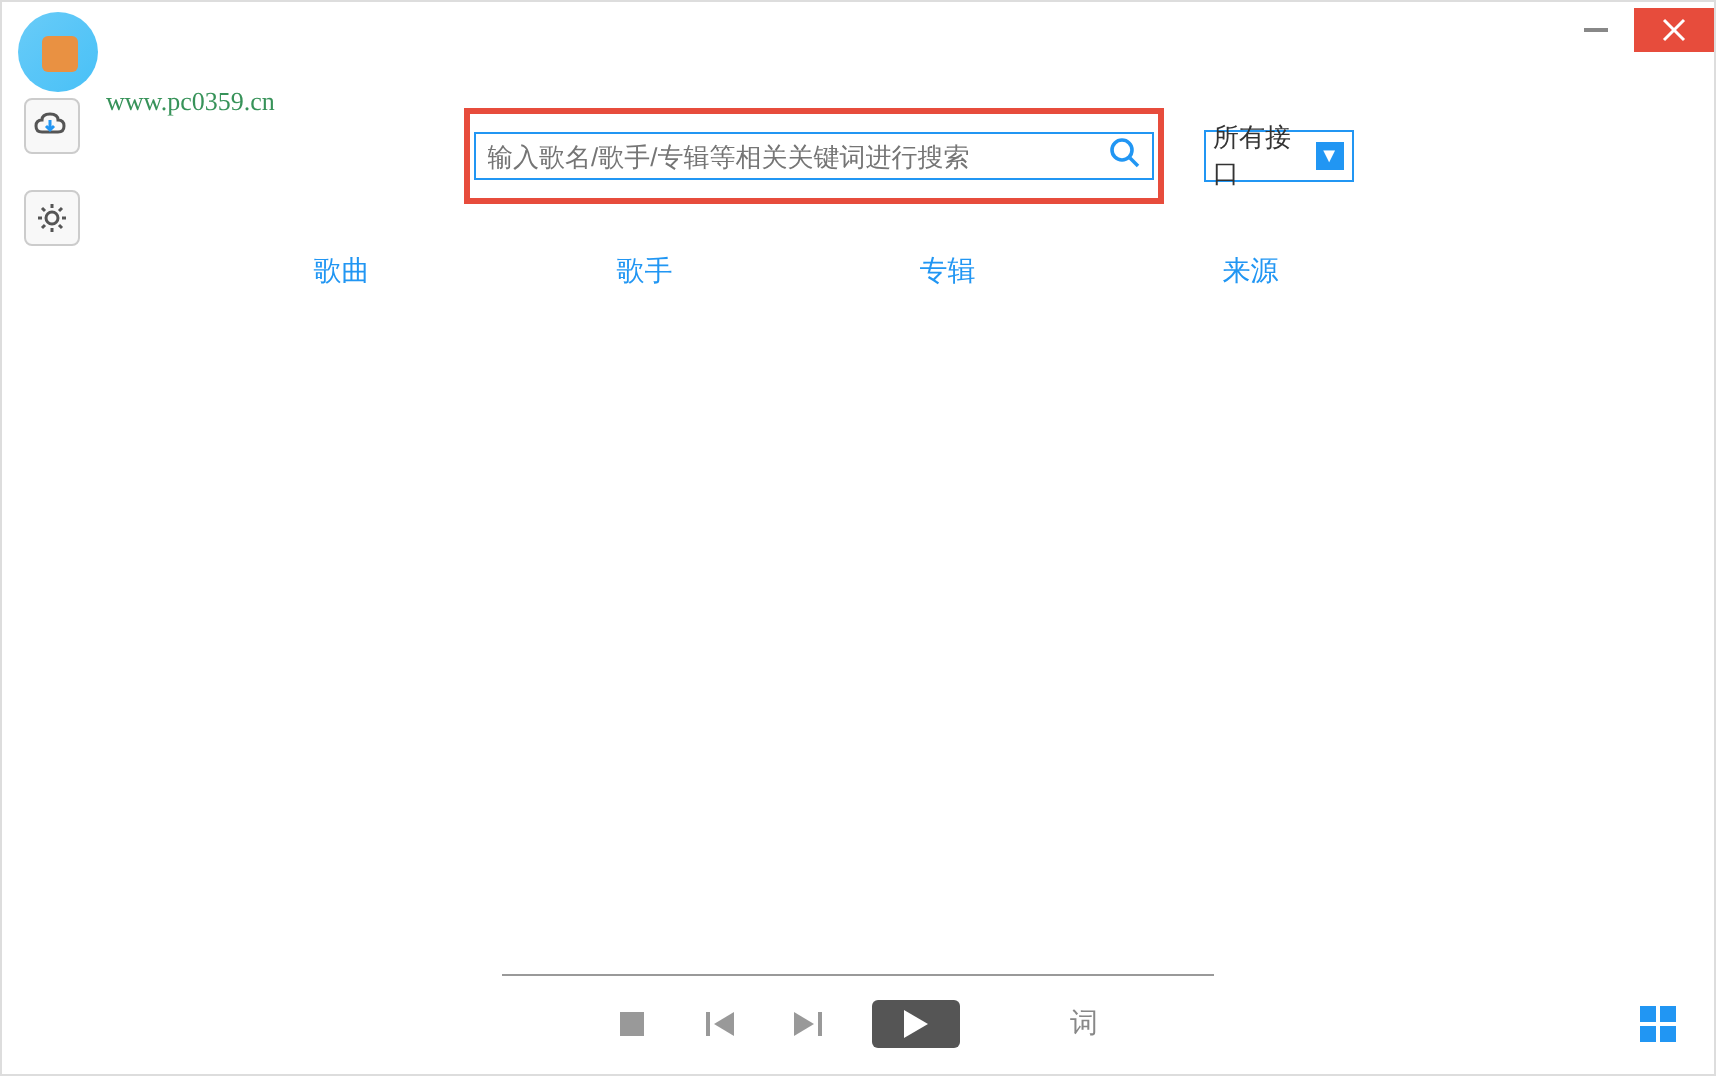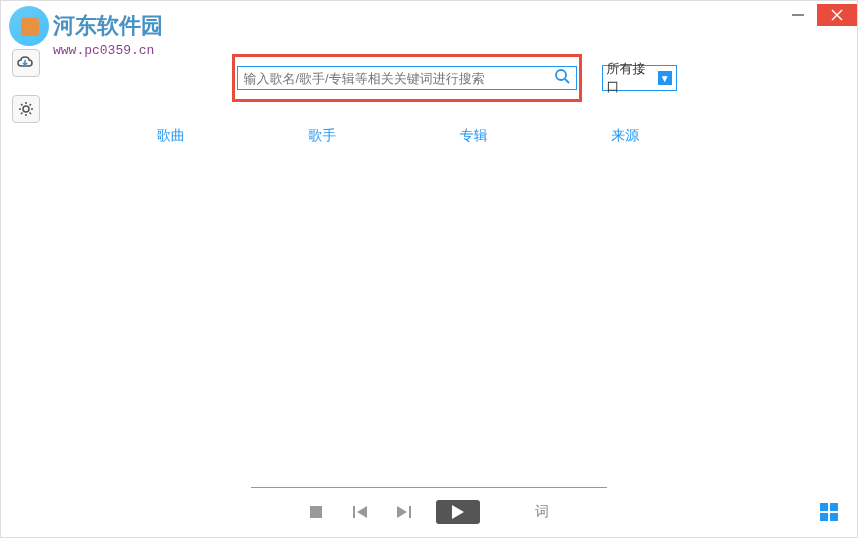--- a/index.html
+++ b/index.html
@@ -45,25 +45,25 @@
       border-radius: 3px;
       top: 12px;
       left: 12px;
     }
     .watermark-text {
       color: #2980b9;
       font-size: 22px;
       font-weight: bold;
     }
     .watermark-url {
-      color: #701a75;
+      color: #15803d;
       font-size: 13px;
       margin-left: 44px;
       margin-top: -3px;
-      font-family: Liberation Mono, monospace;
+      font-family: Liberation Serif, serif;
     }
     .titlebar {
       height: 28px;
       display: flex;
       justify-content: flex-end;
       align-items: center;
       padding-right: 0;
     }
     .titlebar-btn {
       width: 30px;
@@ -223,21 +223,20 @@
       color: #2196F3;
       font-size: 18px;
     }
   </style>
 </head>
 <body>
 
 <div class="watermark">
   <div class="watermark-logo">
     <div class="watermark-icon"></div>
-    <div class="watermark-text">河东软件园</div>
   </div>
   <div class="watermark-url">www.pc0359.cn</div>
 </div>
 
 <div class="titlebar">
   <div class="titlebar-btn minimize-btn">
     <svg width="12" height="2">
         <rect width="12" height="2" fill="#888"></rect>
       </svg>
   </div>

